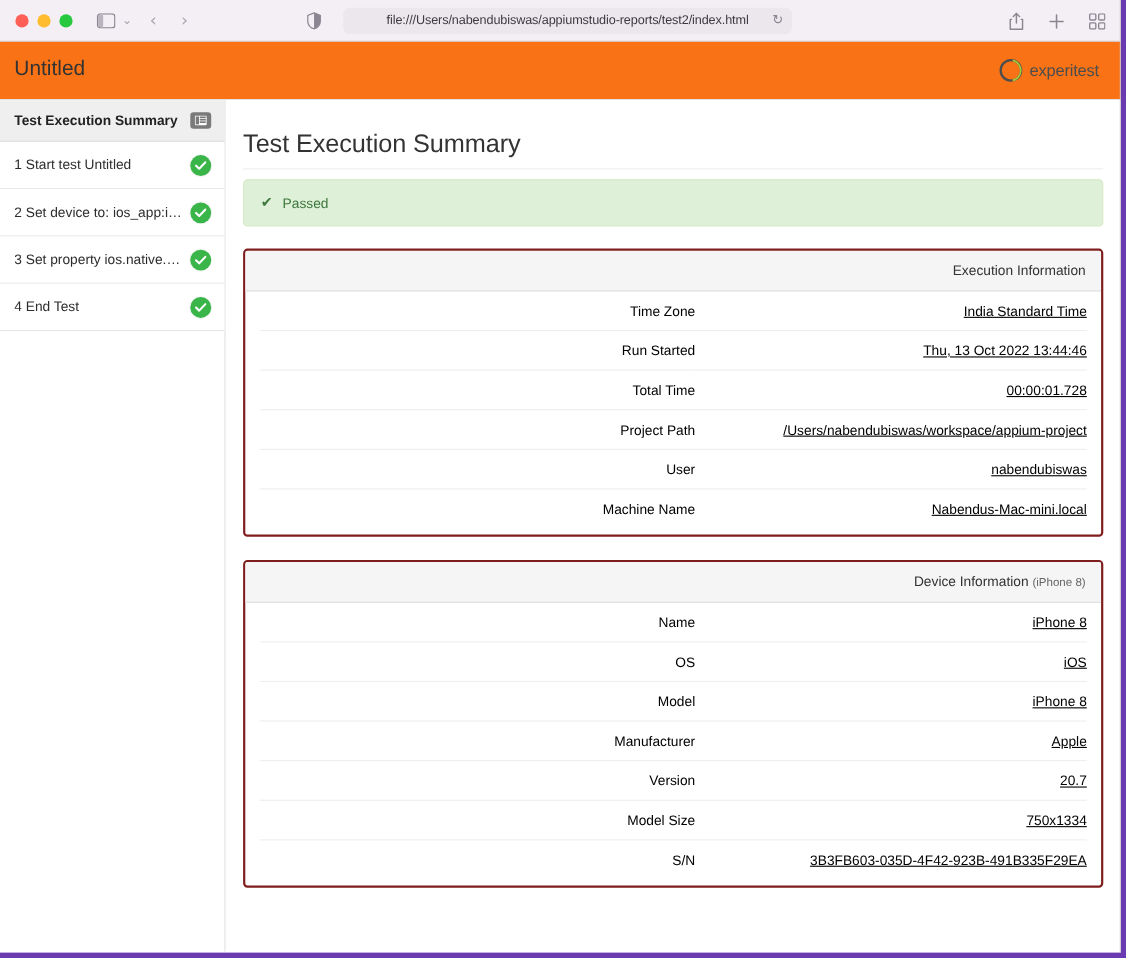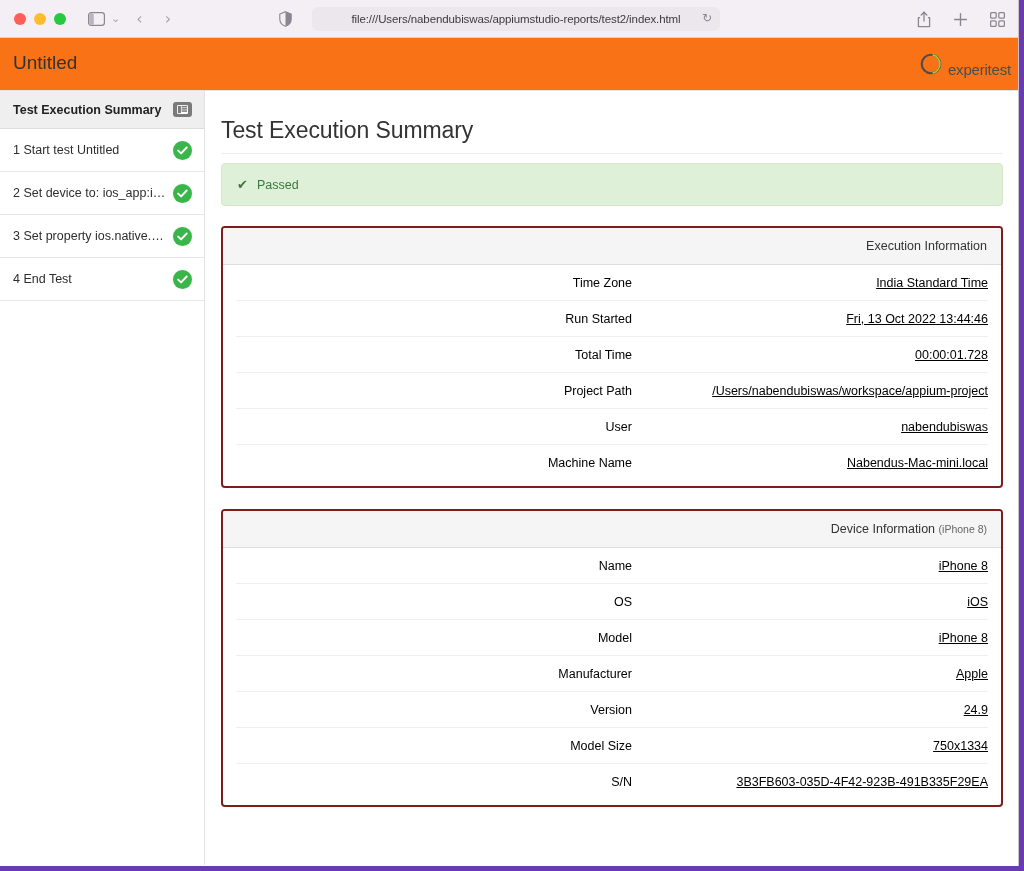--- a/index.html
+++ b/index.html
@@ -86,22 +86,22 @@
   }
   #page-title {
     position: absolute;
     left: 13px; top: 14px;
     font-size: 19px;
     color: #333333;
     font-weight: 400;
   }
   #brand-logo {
     position: absolute;
-    right: 8px; top: 12px;
-    display: flex; align-items: flex-end; gap: 2px;
+    right: 20px; top: 12px;
+    display: flex; align-items: center; gap: 2px;
   }
   #brand-logo-mark { display:block; }
   #brand-logo-text {
     font-size: 15px; color: #4d4d4d; letter-spacing: -0.2px;
   }
 
   
   #content-area {
     position: relative;
     height: 774px;
@@ -365,21 +365,21 @@
         <div class="info-panel-heading">Execution Information</div>
         <div class="info-table-inner">
           <table class="info-table">
             <tbody>
               <tr>
                 <td class="info-key">Time Zone</td>
                 <td class="info-val">India Standard Time</td>
               </tr>
               <tr>
                 <td class="info-key">Run Started</td>
-                <td class="info-val">Fri, 13 Oct 2022 13:44:46</td>
+                <td class="info-val">Thu, 13 Oct 2022 13:44:46</td>
               </tr>
               <tr>
                 <td class="info-key">Total Time</td>
                 <td class="info-val">00:00:01.728</td>
               </tr>
               <tr>
                 <td class="info-key">Project Path</td>
                 <td class="info-val">/Users/nabendubiswas/workspace/appium-project</td>
               </tr>
               <tr>
@@ -414,21 +414,21 @@
               <tr>
                 <td class="info-key">Model</td>
                 <td class="info-val">iPhone 8</td>
               </tr>
               <tr>
                 <td class="info-key">Manufacturer</td>
                 <td class="info-val">Apple</td>
               </tr>
               <tr>
                 <td class="info-key">Version</td>
-                <td class="info-val">24.9</td>
+                <td class="info-val">20.7</td>
               </tr>
               <tr>
                 <td class="info-key">Model Size</td>
                 <td class="info-val">750x1334</td>
               </tr>
               <tr>
                 <td class="info-key">S/N</td>
                 <td class="info-val">3B3FB603-035D-4F42-923B-491B335F29EA</td>
               </tr>
             </tbody>

